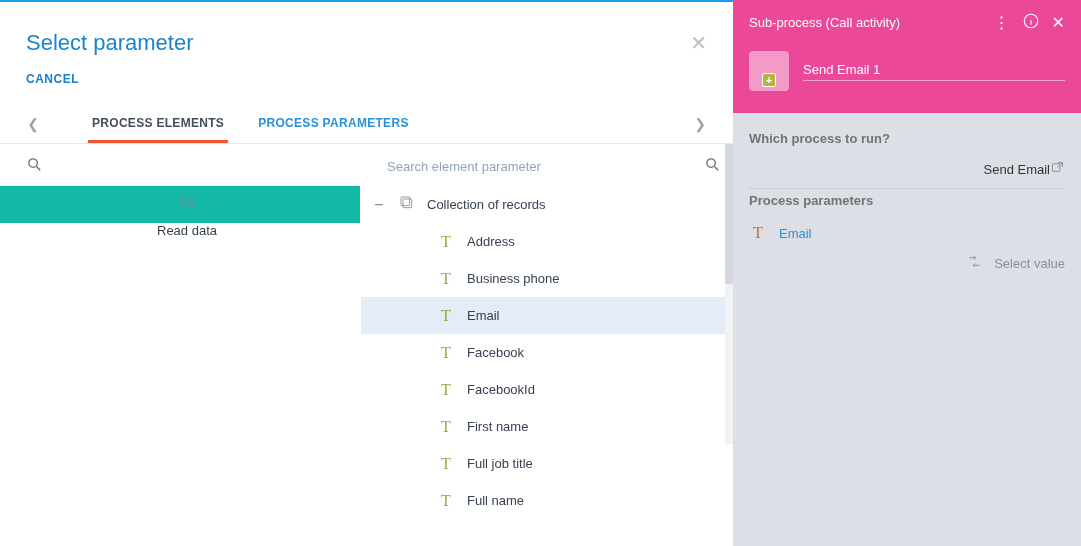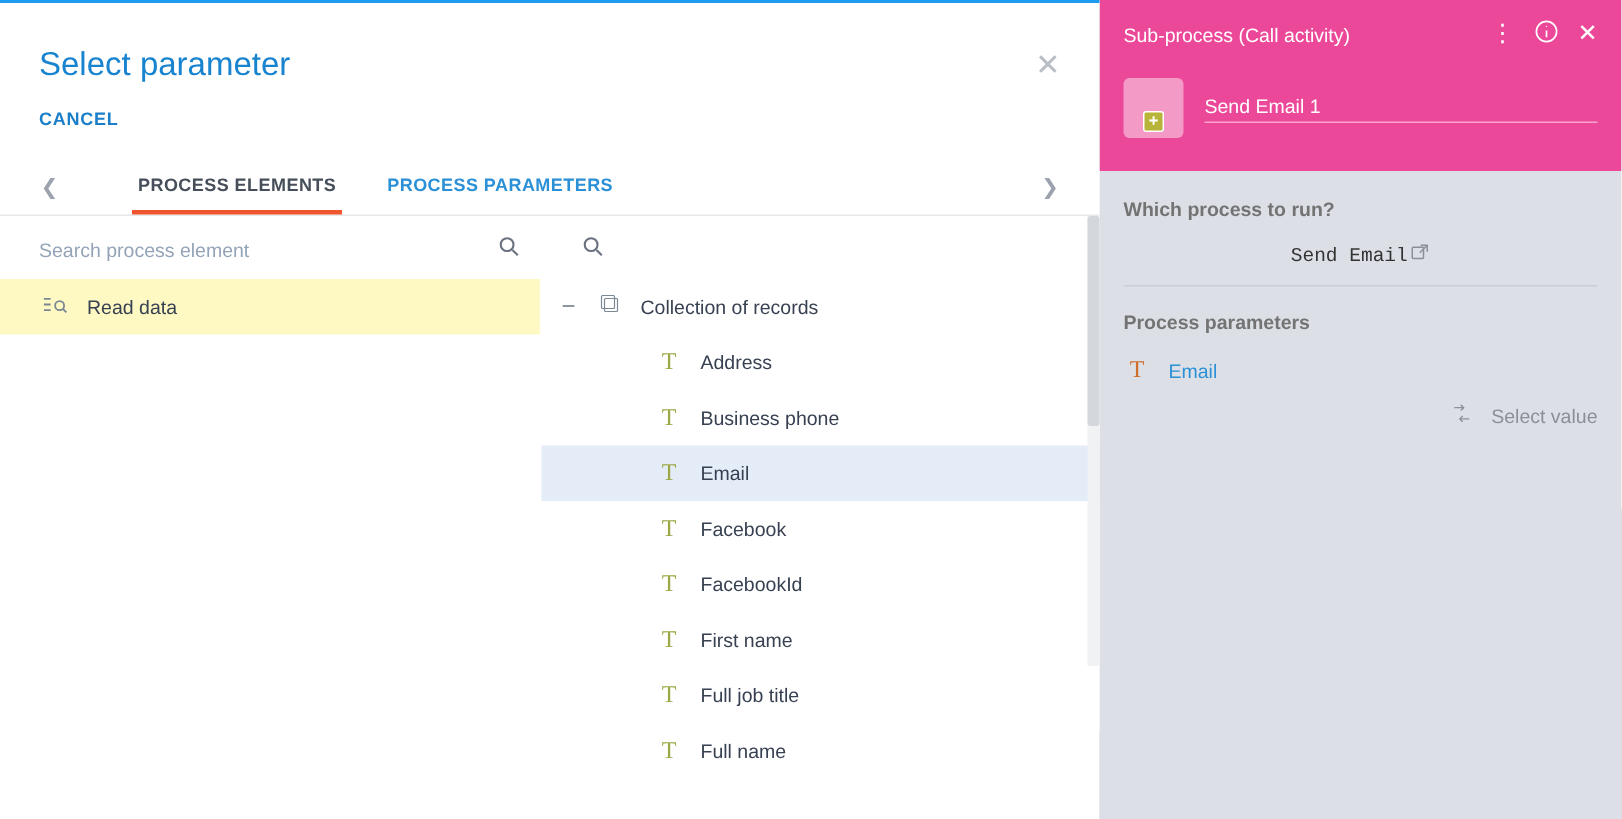--- a/index.html
+++ b/index.html
@@ -22,21 +22,21 @@
   .columns { display:flex; height: calc(100% - 154px); }
   .col { position:relative; }
   .col-left { width: 360px; padding:0;}
   .col-right { flex:1; border-left:1px solid transparent;}
   .search-row { display:flex; align-items:center; padding:12px 12px 10px 26px; }
   .search-row input { border:none; outline:none; flex:1; font-size:13px; color:#374151; background:transparent;}
   .search-row input::placeholder { color:#94a3b8; }
   .search-row .mag { color:#6b7280; }
   .mag svg { width:17px; height:17px; }
   .row-item { display:flex; align-items:center; gap:12px; padding:8px 12px 8px 26px; height:37px; cursor:pointer; color:#374151;}
-  .row-item.selected { background:#fef9c3; }
+  .row-item.selected { background:#14b8a6;flex-direction:column; }
   .row-item .icon { width:20px; text-align:center; color:#7b8794; font-size:14px;}
   .tree-item { display:flex; align-items:center; gap:12px; padding:8px 10px 8px 10px; height:37px; cursor:pointer; color:#374151;}
   .tree-item.level0 { padding-left:10px;}
   .tree-item.level1 { padding-left:76px;}
   .tree-item.selected { background:#e4ecf7;}
   .toggle { width:16px; text-align:center; color:#7b8794; font-size:16px; line-height:1;}
   .type-icon { font-family:"Times New Roman",serif; font-size:16px; color:#9ca845; width:18px; text-align:center; font-weight:500;}
   .coll-icon svg { width:16px; height:16px; stroke:#7b8794; fill:none; stroke-width:1.2;}
   .scrolltrack { position:absolute; right:0; top:0; width:8px; height:300px; background:#f1f2f3;}
   .scrollthumb { position:absolute; right:0; top:0; width:8px; height:140px; background:#d4d7dc; border-radius:2px;}
@@ -49,21 +49,21 @@
   .sb-icons { display:flex; gap:12px; align-items:center; color:#fff;}
   .sb-icons span { cursor:pointer; font-size:16px; line-height:1;}
   .sb-icons svg { width:18px; height:18px; stroke:#fff; fill:none; stroke-width:1.5;}
   .sb-element { display:flex; align-items:center; gap:14px; padding:6px 0 14px 0;}
   .sb-square { width:40px; height:40px; background:rgba(255,255,255,0.45); border-radius:4px; position:relative; display:flex; align-items:flex-end; justify-content:center; padding-bottom:4px;}
   .sb-square .plus { width:14px; height:14px; background:#b8b339; border:1px solid #fff; border-radius:2px; color:#fff; font-size:11px; line-height:12px; text-align:center; font-weight:bold;}
   .sb-name-wrap { flex:1;}
   .sb-name { color:#fff; font-size:13px; padding-bottom:3px; border-bottom:1px solid rgba(255,255,255,0.5);}
   .sb-body { padding:18px 16px; color:#444; background:#dce0e6; flex:1;}
   .sb-section-title { color:#737373; font-size:13px; margin-bottom:10px;font-weight:bold;}
-  .sb-field { display:flex; align-items:center; justify-content:center; padding:4px 0 10px 0; border-bottom:1px solid #c9cdd4; margin-bottom:16px;font-family:Liberation Mono, monospace;}
+  .sb-field { display:flex; align-items:center; justify-content:flex-end; padding:4px 0 10px 0; border-bottom:1px solid #c9cdd4; margin-bottom:4px;}
   .sb-field-val { color:#333; font-size:13px;}
   .sb-field .ext svg { width:15px; height:15px; stroke:#8b8f96; fill:none; stroke-width:1.6;}
   .sb-param-row { display:flex; align-items:center; gap:12px; padding:6px 0;}
   .sb-param-row .type-icon { color:#cf6d2c;}
   .sb-param-row.dim { color:#8b8f96;justify-content:flex-end;}
   .sb-param-row.dim .lbl { color:#8b8f96;}
   .sb-param-row .lbl-link { color:#2b90d6;}
   .map-icon svg { width:15px; height:15px; stroke:#8b8f96; fill:none; stroke-width:1.5;}
 </style>
 </head>
@@ -82,21 +82,20 @@
       <div class="arrow">❮</div>
       <div class="tabs">
         <div class="tab active">PROCESS ELEMENTS</div>
         <div class="tab inactive">PROCESS PARAMETERS</div>
       </div>
       <div class="arrow">❯</div>
     </div>
     <div class="columns">
       <div class="col col-left">
         <div class="search-row">
-          <input type="text" placeholder="Search process element" style="">
           <span class="mag">
             <svg viewBox="0 0 24 24" fill="none" stroke="currentColor" stroke-width="2">
                 <circle cx="10" cy="10" r="6"></circle>
                 <line x1="15" y1="15" x2="20" y2="20"></line>
               </svg>
           </span>
         </div>
         <div class="row-item selected">
           <span class="icon">
             <svg width="18" height="14" viewBox="0 0 24 18" fill="none" stroke="currentColor" stroke-width="1.6">
@@ -105,20 +104,21 @@
                 <line x1="3" y1="14" x2="9" y2="14"></line>
                 <circle cx="17" cy="10" r="4"></circle>
                 <line x1="20" y1="13" x2="23" y2="16"></line>
               </svg>
           </span>
           <span>Read data</span>
         </div>
       </div>
       <div class="col col-right" style="position:relative;">
         <div class="search-row">
+          <input type="text" placeholder="Search element parameter" style="">
           <span class="mag">
             <svg viewBox="0 0 24 24" fill="none" stroke="currentColor" stroke-width="2">
                 <circle cx="10" cy="10" r="6"></circle>
                 <line x1="15" y1="15" x2="20" y2="20"></line>
               </svg>
           </span>
         </div>
         <div class="tree-item level0">
           <span class="toggle">−</span>
           <span class="coll-icon">

